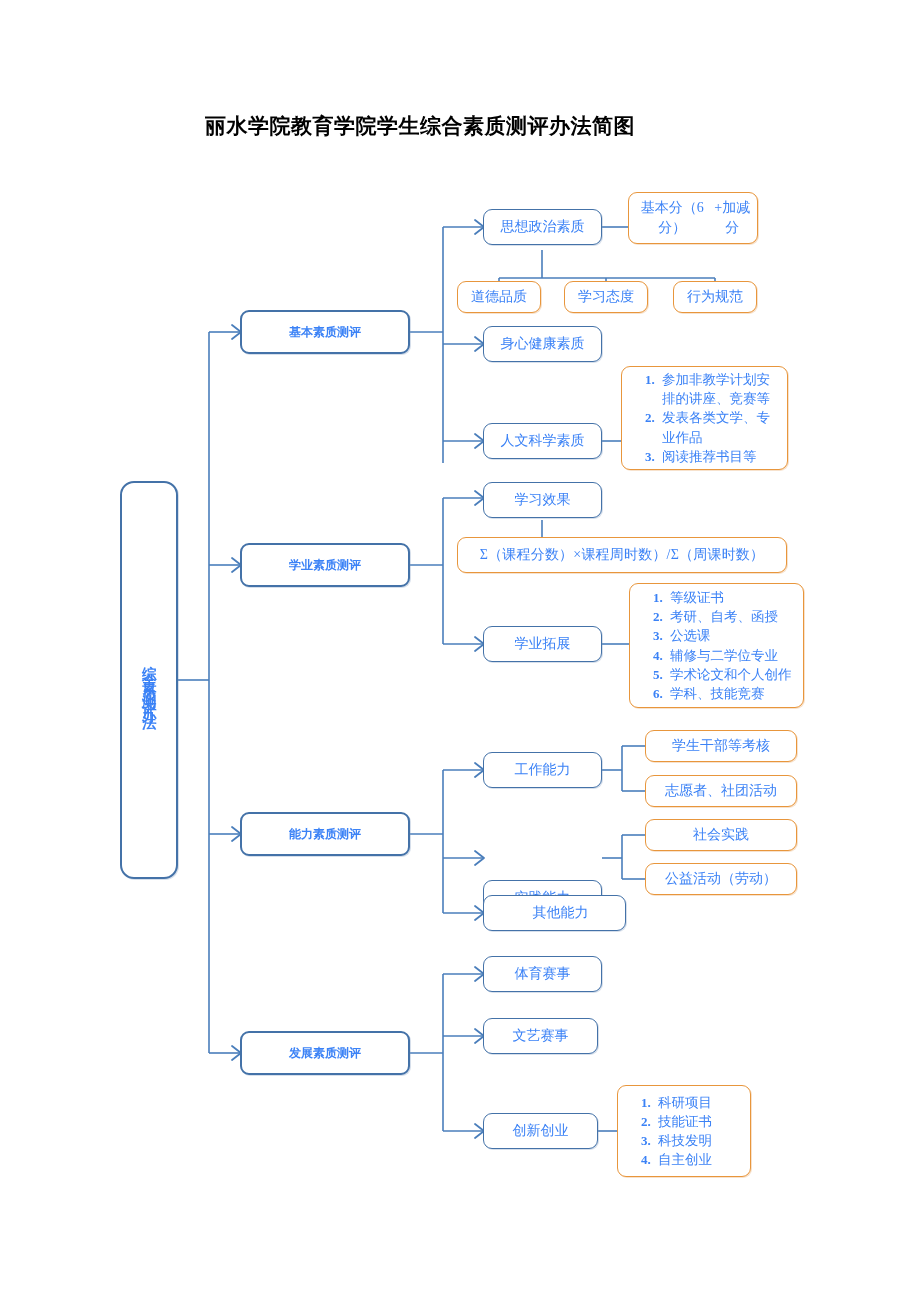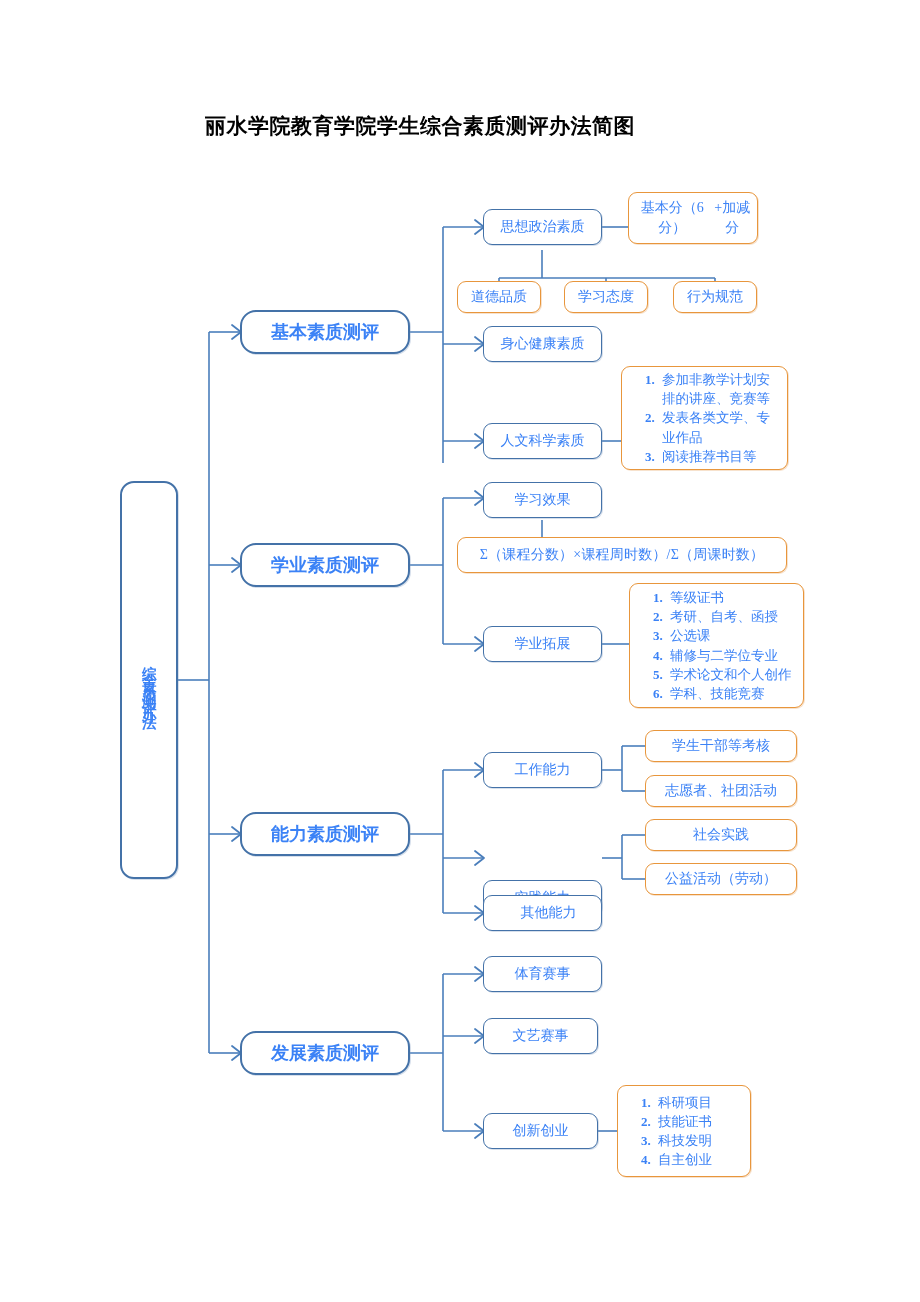--- a/index.html
+++ b/index.html
@@ -55,23 +55,23 @@
     padding: 2px 4px;
     box-shadow: 1px 1px 0 rgba(120,150,190,0.30);
   }
   .node.orange {
     border-color: #e8963c;
     box-shadow: 1px 1px 0 rgba(230,160,90,0.30);
   }
   .node.bold {
     font-family: "DejaVu Sans", "Liberation Sans", sans-serif;
     font-weight: bold;
-    font-size: 18px;
+    font-size: 12px;
     border-width: 2px;
-    border-radius: 16px;
+    border-radius: 9px;
   }
   .node.root {
     font-family: "DejaVu Sans", "Liberation Sans", sans-serif;
     font-weight: bold;
     font-size: 14.5px;
     border-width: 2px;
     border-radius: 14px;
     writing-mode: vertical-rl;
     text-orientation: upright;
     letter-spacing: 7px;
@@ -249,21 +249,21 @@
   </div>
 
   <div class="node" style="left:483px; top:752px; width:119px; height:36px;">工作能力</div>
   <div class="node orange" style="left:645px; top:730px; width:152px; height:32px;">学生干部等考核</div>
   <div class="node orange" style="left:645px; top:775px; width:152px; height:32px;">志愿者、社团活动</div>
 
   <div class="node" style="left:483px; top:840px; width:119px; height:36px;margin-top:40px;">实践能力</div>
   <div class="node orange" style="left:645px; top:819px; width:152px; height:32px;">社会实践</div>
   <div class="node orange" style="left:645px; top:863px; width:152px; height:32px;">公益活动（劳动）</div>
 
-  <div class="node" style="left:483px; top:895px; width:119px; height:36px;padding-left:16px;">其他能力</div>
+  <div class="node" style="left:483px; top:895px; width:143px; height:36px;padding-left:16px;">其他能力</div>
 
   <div class="node" style="left:483px; top:956px; width:119px; height:36px;text-align:center;">体育赛事</div>
   <div class="node" style="left:483px; top:1018px; width:115px; height:36px;">文艺赛事</div>
   <div class="node" style="left:483px; top:1113px; width:115px; height:36px;">创新创业</div>
 
   <div class="node orange listbox" style="left:617px; top:1085px; width:134px; height:92px;">
     <ol class="items">
       <li>科研项目</li>
       <li>技能证书</li>
       <li>科技发明</li>

